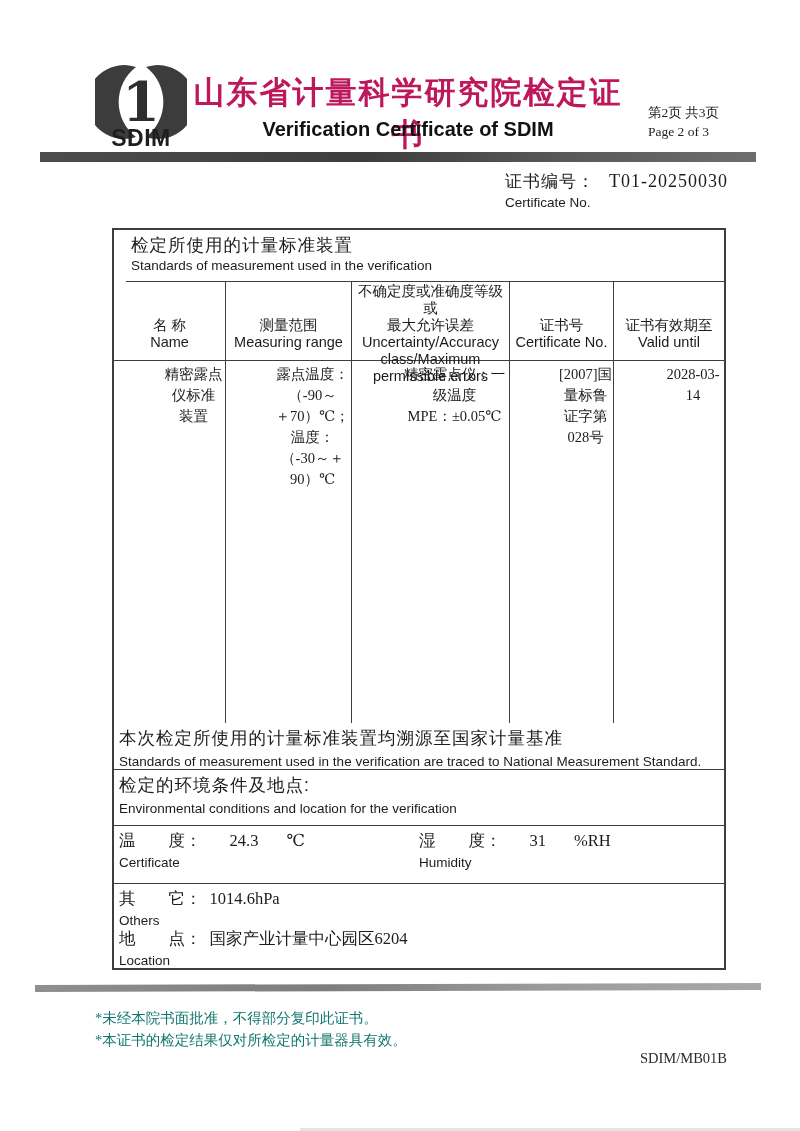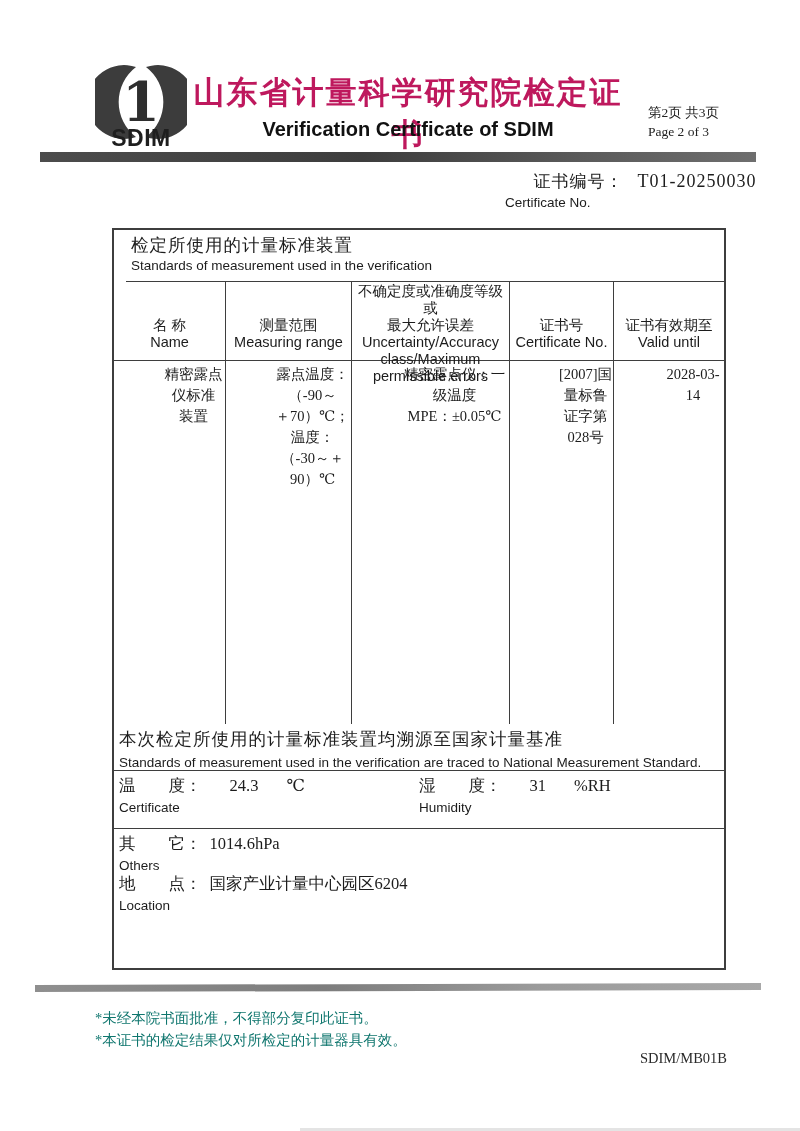--- a/index.html
+++ b/index.html
@@ -26,21 +26,21 @@
     font-size:20px;font-weight:bold;text-align:center;color:#111;
   }
   .page-info{position:absolute;left:648px;top:103px;width:110px;font-size:13.5px;line-height:19px;color:#222;}
   .hdr-bar{
     position:absolute;left:40px;top:152px;width:716px;height:10px;
     background:linear-gradient(90deg,#4c4c4c 0%,#3d3d3d 45%,#5a5a5a 75%,#6e6e6e 100%);
   }
 
   
   .cert-no{position:absolute;left:505px;top:170px;width:280px;}
-  .cert-no .line1{font-size:17px;letter-spacing:1px;text-align:center;}
+  .cert-no .line1{font-size:17px;letter-spacing:1px;}
   .cert-no .value{font-size:18px;margin-left:14px;letter-spacing:1px;}
   .cert-no .line2{font-size:13.5px;margin-top:2px;}
 
   
   .tbl{
     position:absolute;left:112px;top:228px;width:614px;height:742px;
     border:2px solid #3e3e3e;box-sizing:border-box;
     display:flex;flex-direction:column;
   }
   .sec-title{border-bottom:1.5px solid #3e3e3e;padding:3px 5px 2px 5px;box-sizing:border-box;}
@@ -147,20 +147,24 @@
       <div class="data-cell">[2007]国量标鲁
 证字第028号</div>
       <div class="data-cell">2028-03-14</div>
     </div>
 
     <div class="sec-title row-trace">
       <div class="cn sans">本次检定所使用的计量标准装置均溯源至国家计量基准</div>
       <div class="en sans">Standards of measurement used in the verification are traced to National Measurement Standard.</div>
     </div>
 
+    <div class="sec-title row-envtitle">
+      <div class="cn sans">检定的环境条件及地点:</div>
+      <div class="en sans">Environmental conditions and location for the verification</div>
+    </div>
 
     <div class="env-row row-a">
       <div class="col-temp">
         <div class="env-group kv-line">
           <span class="env-label">温　　度：</span>
           <span class="env-value">24.3</span>
           <span class="env-unit">℃</span>
         </div>
         <div class="env-sub sans">Certificate</div>
       </div>

